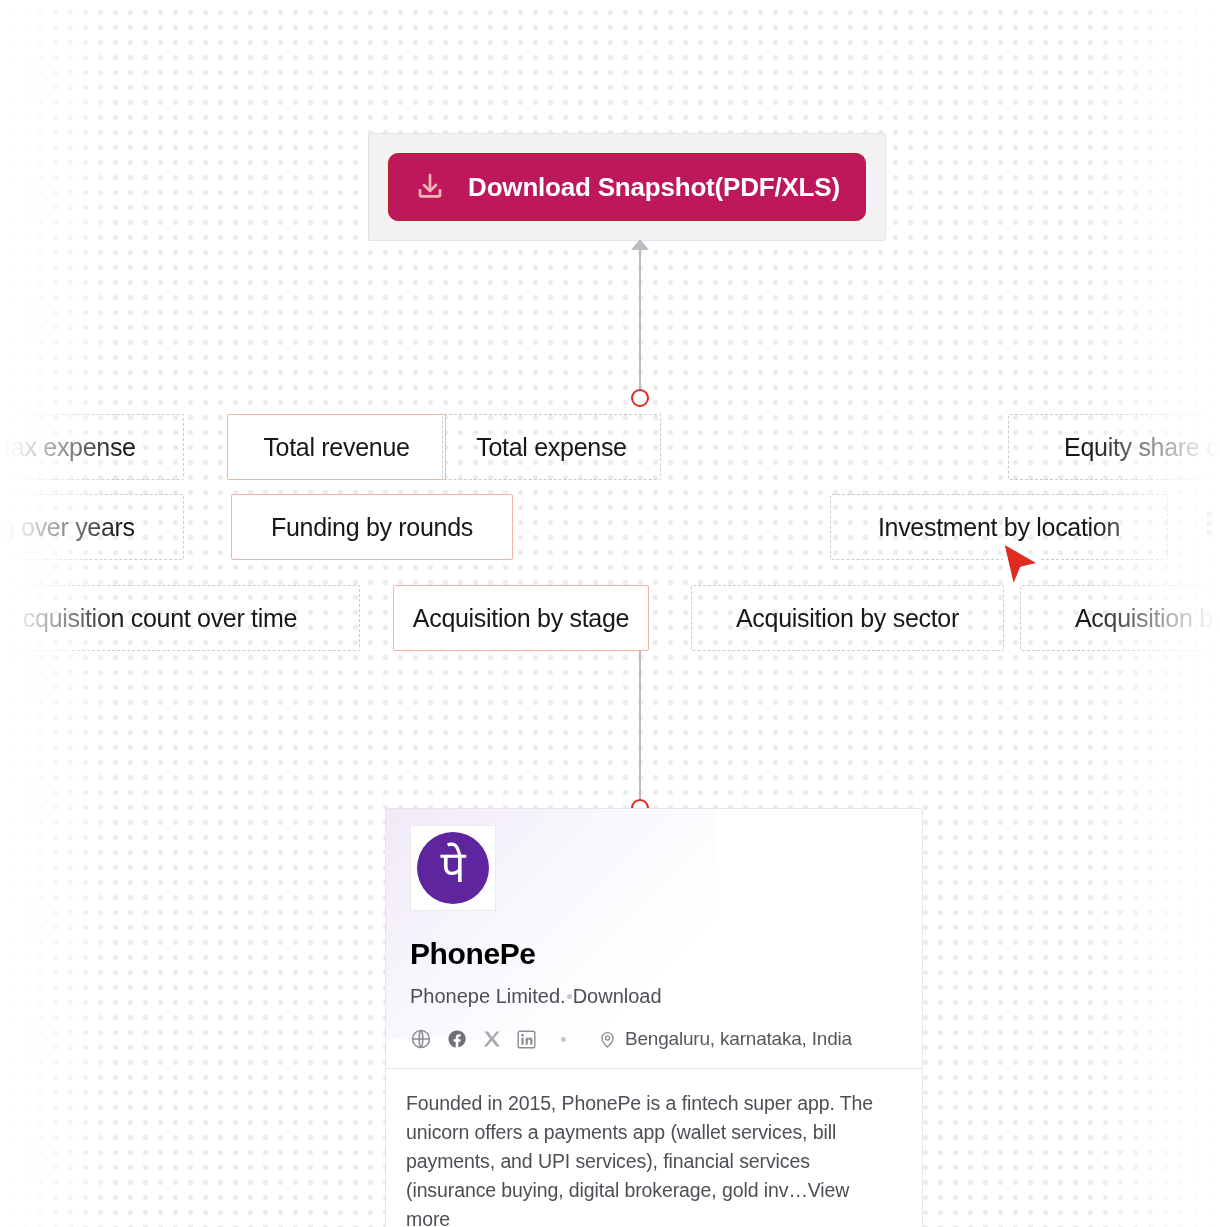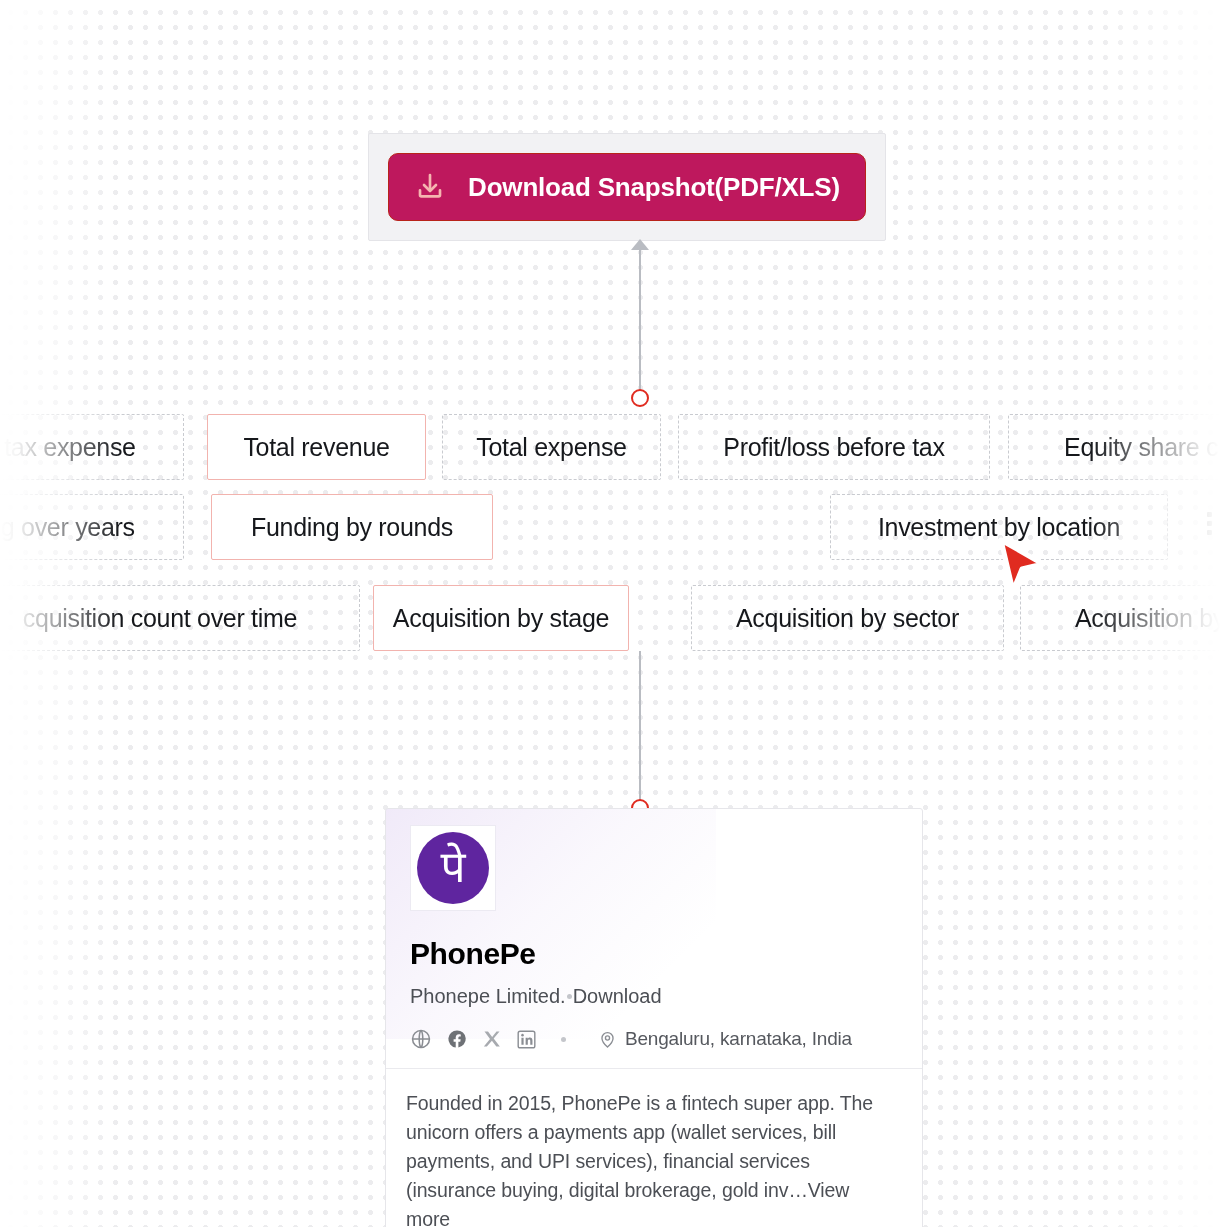--- a/index.html
+++ b/index.html
@@ -82,20 +82,21 @@
     white-space: nowrap;
   }
   .node .node-label {
     font-size: 25px;
     color: #16181c;
     letter-spacing: -0.3px;
   }
   .node.selected {
     border: 1.5px solid #f2b3ae;
     background: #ffffff;
+    margin-left: 20px;
   }
 
   
   .fade-left, .fade-right {
     position: absolute; top: 0; height: 1227px;
     pointer-events: none; z-index: 40;
   }
   .fade-left  { left: 0;  width: 120px;
     background: linear-gradient(to right, #ffffff 0%, rgba(255,255,255,0.95) 14%, rgba(255,255,255,0.0) 100%); }
   .fade-right { right: 0; width: 130px;
@@ -210,23 +211,20 @@
   <div class="row" style="left:0; top:414px; width:1220px;">
     <div class="node" style="left:-56px; width:240px;">
       <span class="node-label">l tax expense</span>
     </div>
     <div class="node selected" style="left:207px; width:219px;">
       <span class="node-label">Total revenue</span>
     </div>
     <div class="node" style="left:442px; width:219px;">
       <span class="node-label">Total expense</span>
     </div>
-    <div class="node" style="left:678px; width:312px;">
-      <span class="node-label">Profit/loss before tax</span>
-    </div>
     <div class="node" style="left:1008px; width:280px;">
       <span class="node-label">Equity share ca</span>
     </div>
   </div>
 
   <div class="row" style="left:0; top:494px; width:1220px;">
     <div class="node" style="left:-62px; width:246px;">
       <span class="node-label">ng over years</span>
     </div>
     <div class="node selected" style="left:211px; width:282px;">

